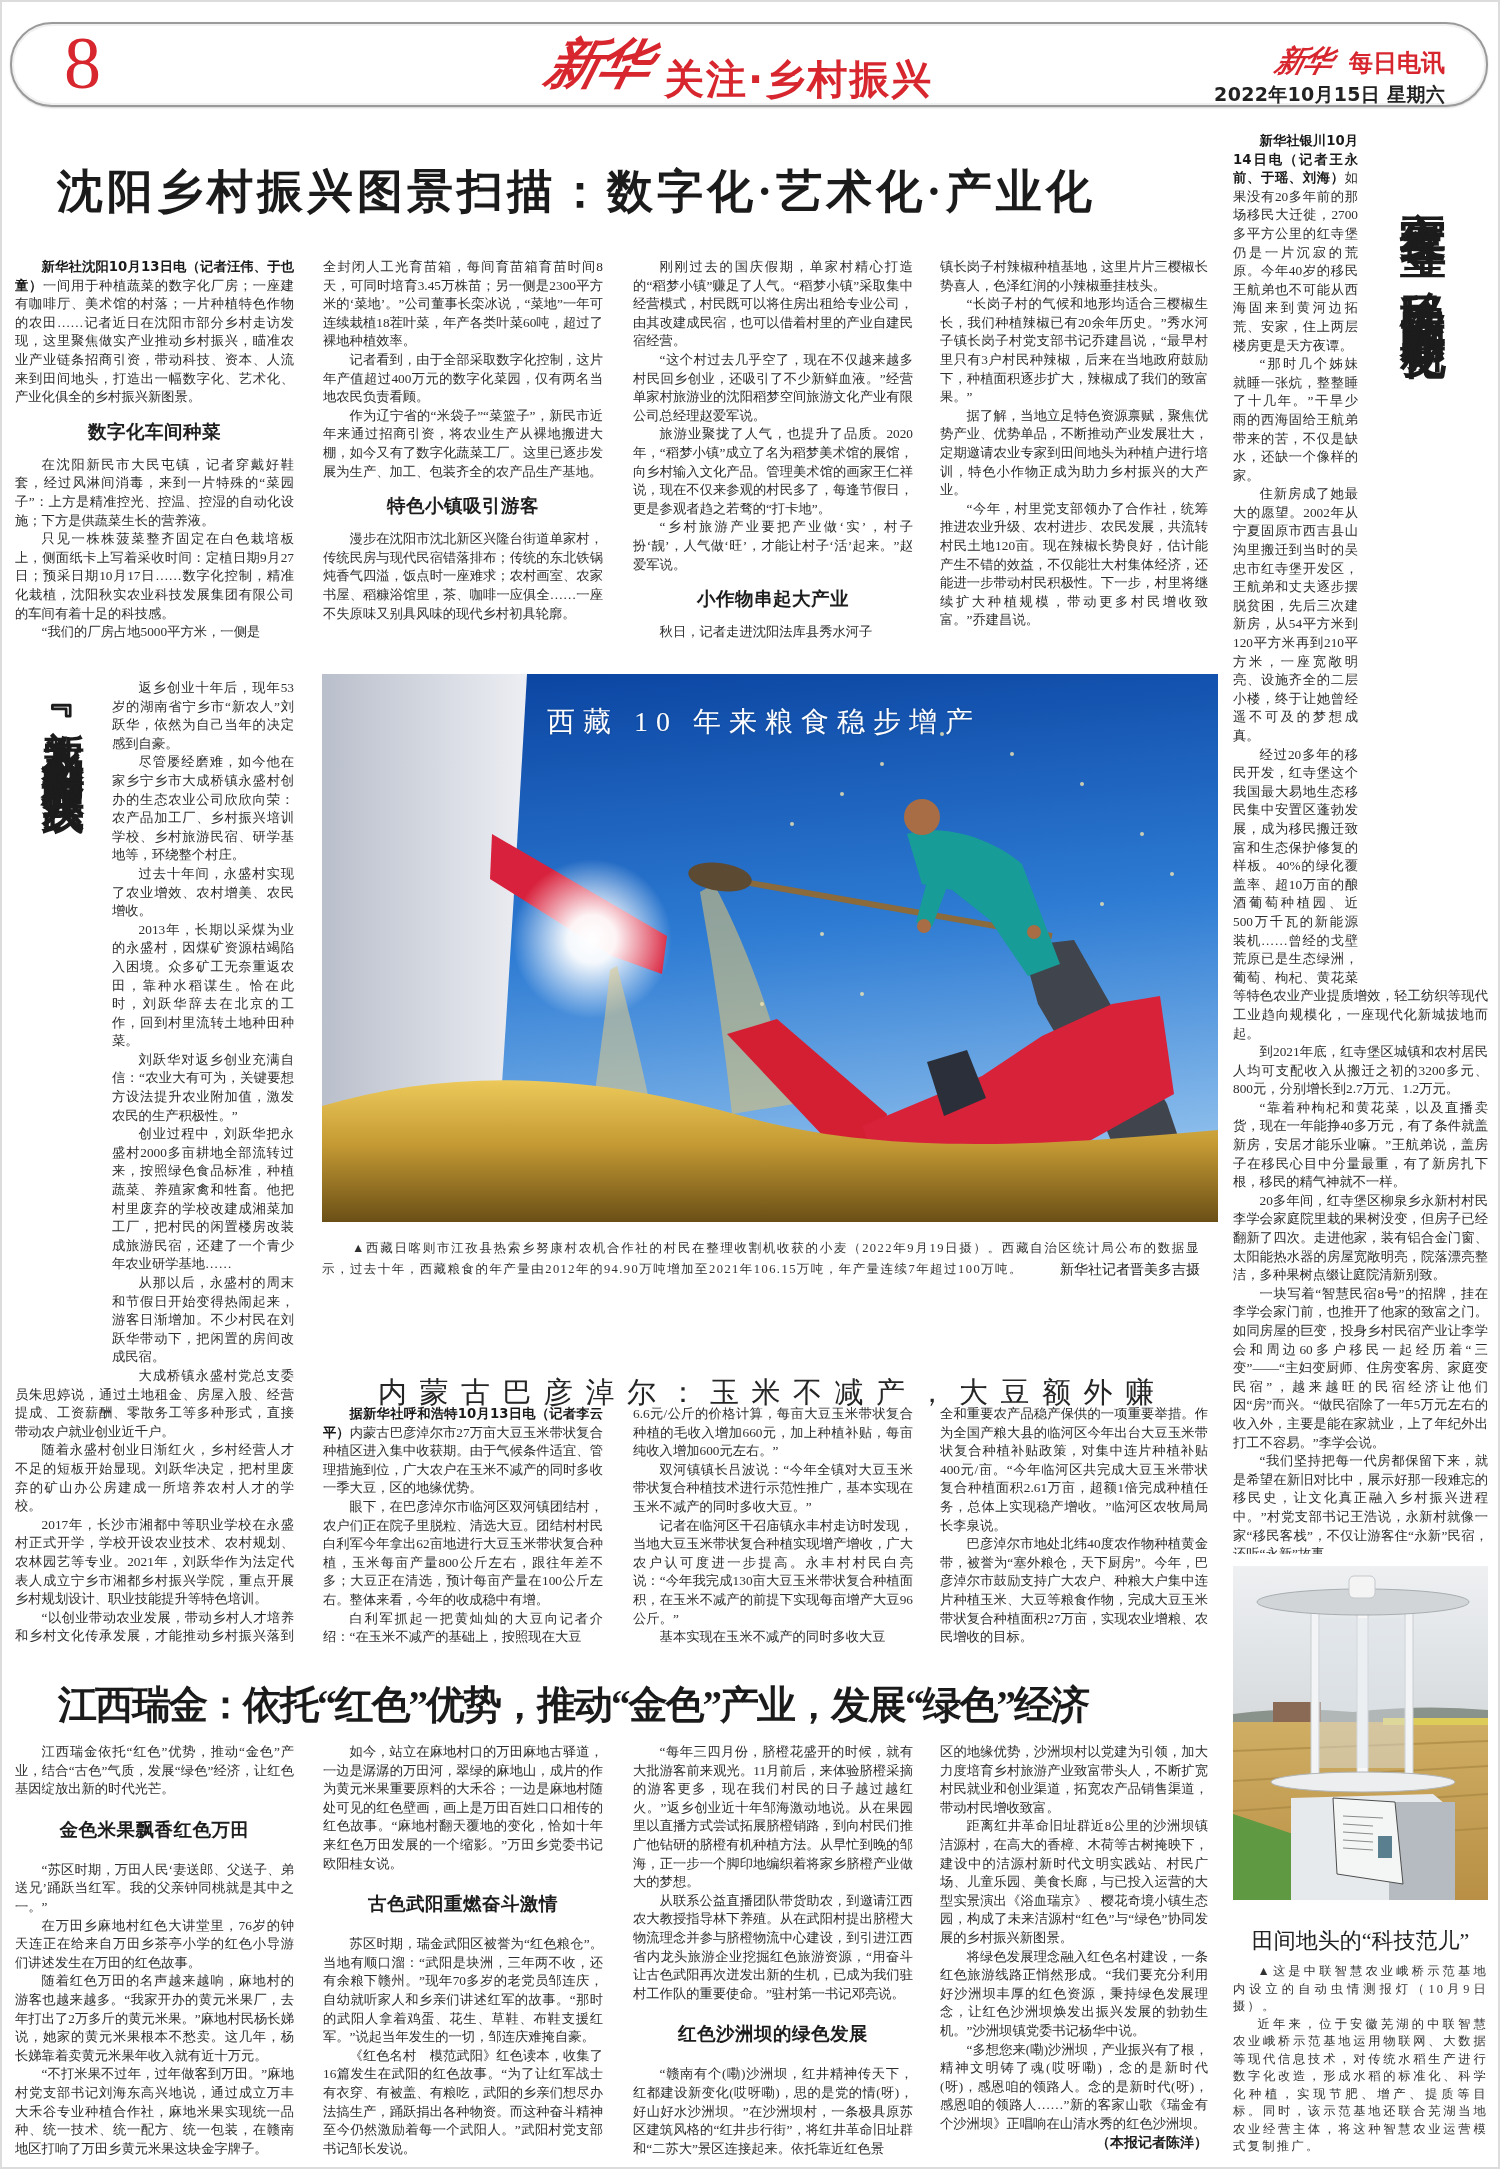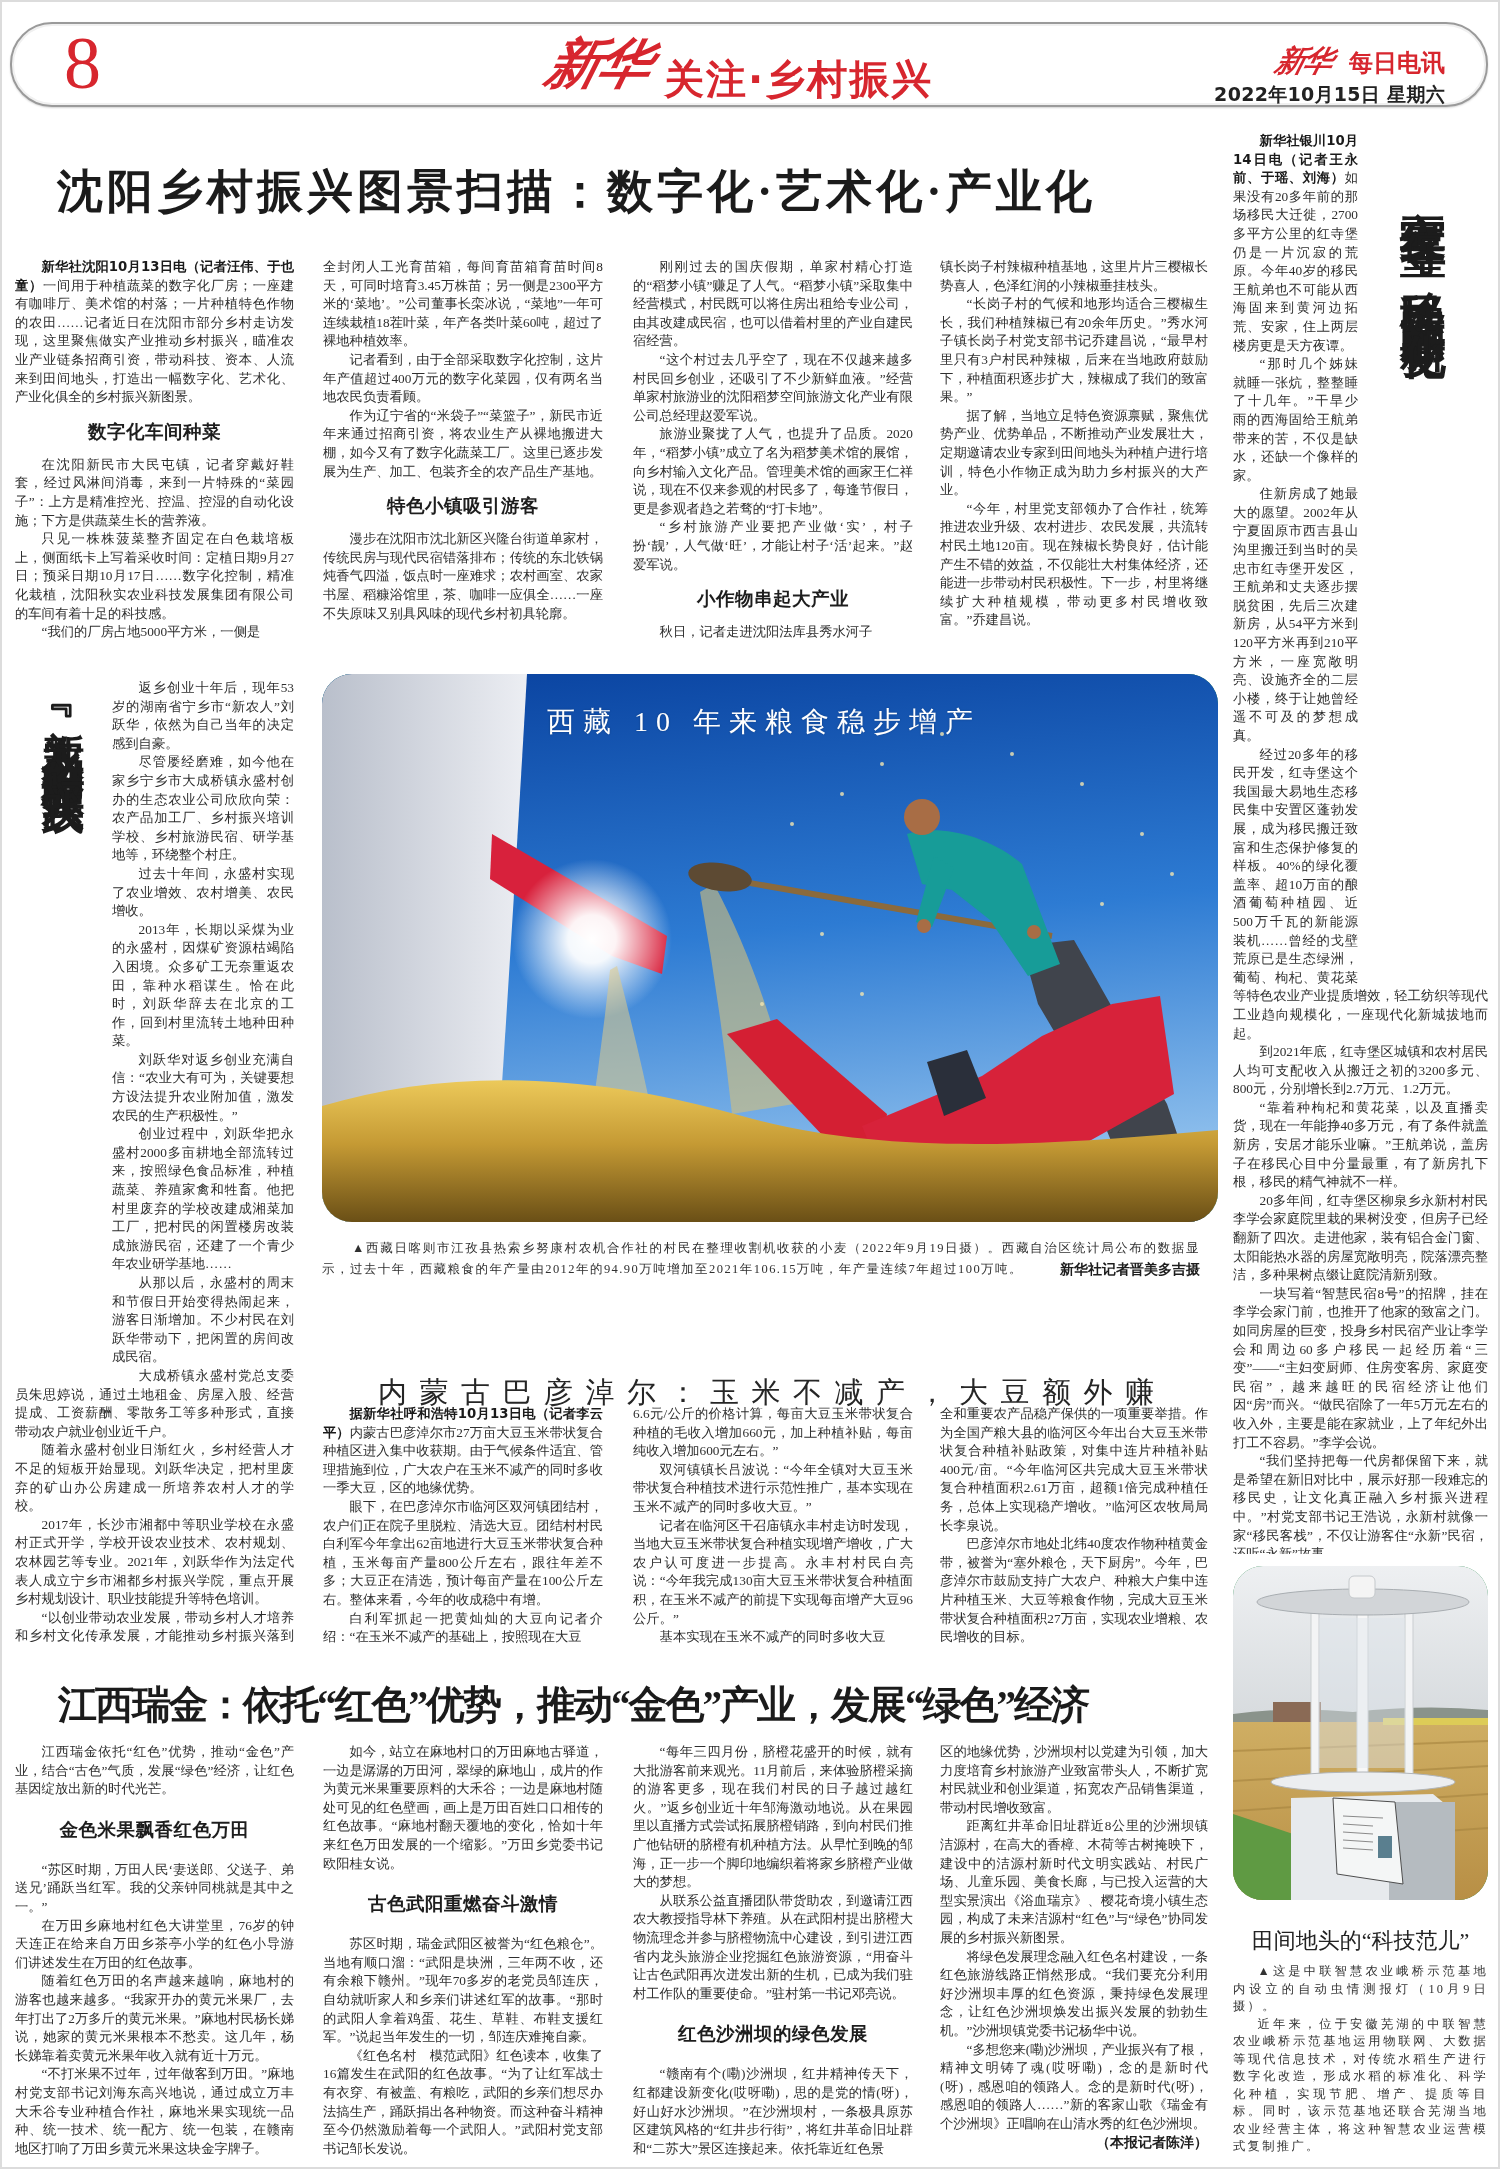--- a/index.html
+++ b/index.html
@@ -29,26 +29,26 @@
 .subhead.sy{height:49px;line-height:49px;}
 .subhead.jx{height:62px;line-height:62px;}
 .body p.byline{text-indent:0;text-align:right;font-family:"DejaVu Sans","Liberation Sans",sans-serif;font-weight:bold;font-size:14px;color:#1d1d1d;}
 
 .vfloat-right{float:right;width:130px;height:852px;}
 .vfloat-left{float:left;width:97px;height:698px;}
 .vhead{writing-mode:vertical-rl;text-orientation:upright;margin:0 auto;color:#1c1c1c;}
 .vhead-nx{font-size:46px;line-height:46px;width:46px;letter-spacing:5.6px;font-weight:bold;margin-top:42px;}
 .vhead-xn{font-size:43px;line-height:43px;width:43px;letter-spacing:5px;font-weight:600;margin-top:12px;}
 
-.photo{overflow:hidden;background:#15803d;border-radius:30px;}
+.photo{overflow:hidden;background:#15803d;}
 .photo svg{display:block;}
 .photo-title-1{position:absolute;left:225px;top:30px;font-size:28px;line-height:36px;letter-spacing:8px;color:#ffffff;white-space:nowrap;text-shadow:0 0 2px rgba(0,0,0,.25);}
 .caption{font-size:12.5px;line-height:21px;color:#303030;text-align:justify;}
 .caption-1{left:322px;top:1238px;width:878px;letter-spacing:1.45px;text-indent:30px;}
-.credit{float:right;font-family:"DejaVu Sans","Liberation Sans",sans-serif;font-weight:bold;font-size:14px;color:#1d1d1d;letter-spacing:0;}
+.credit{float:right;font-family:"DejaVu Sans","Liberation Sans",sans-serif;font-weight:normal;font-size:14px;color:#1d1d1d;letter-spacing:0;}
 .title-2{left:1233px;top:1926px;width:255px;text-align:center;font-size:22px;line-height:30px;color:#222;white-space:nowrap;}
 .caption-2{left:1233px;top:1963px;width:255px;font-size:12.3px;line-height:17.5px;letter-spacing:2.3px;color:#333;}
 .caption-2 p{margin:0;text-indent:2em;}
 </style>
 </head>
 <body>
 
 <div id="page">
   <div class="page-border"></div>
 

